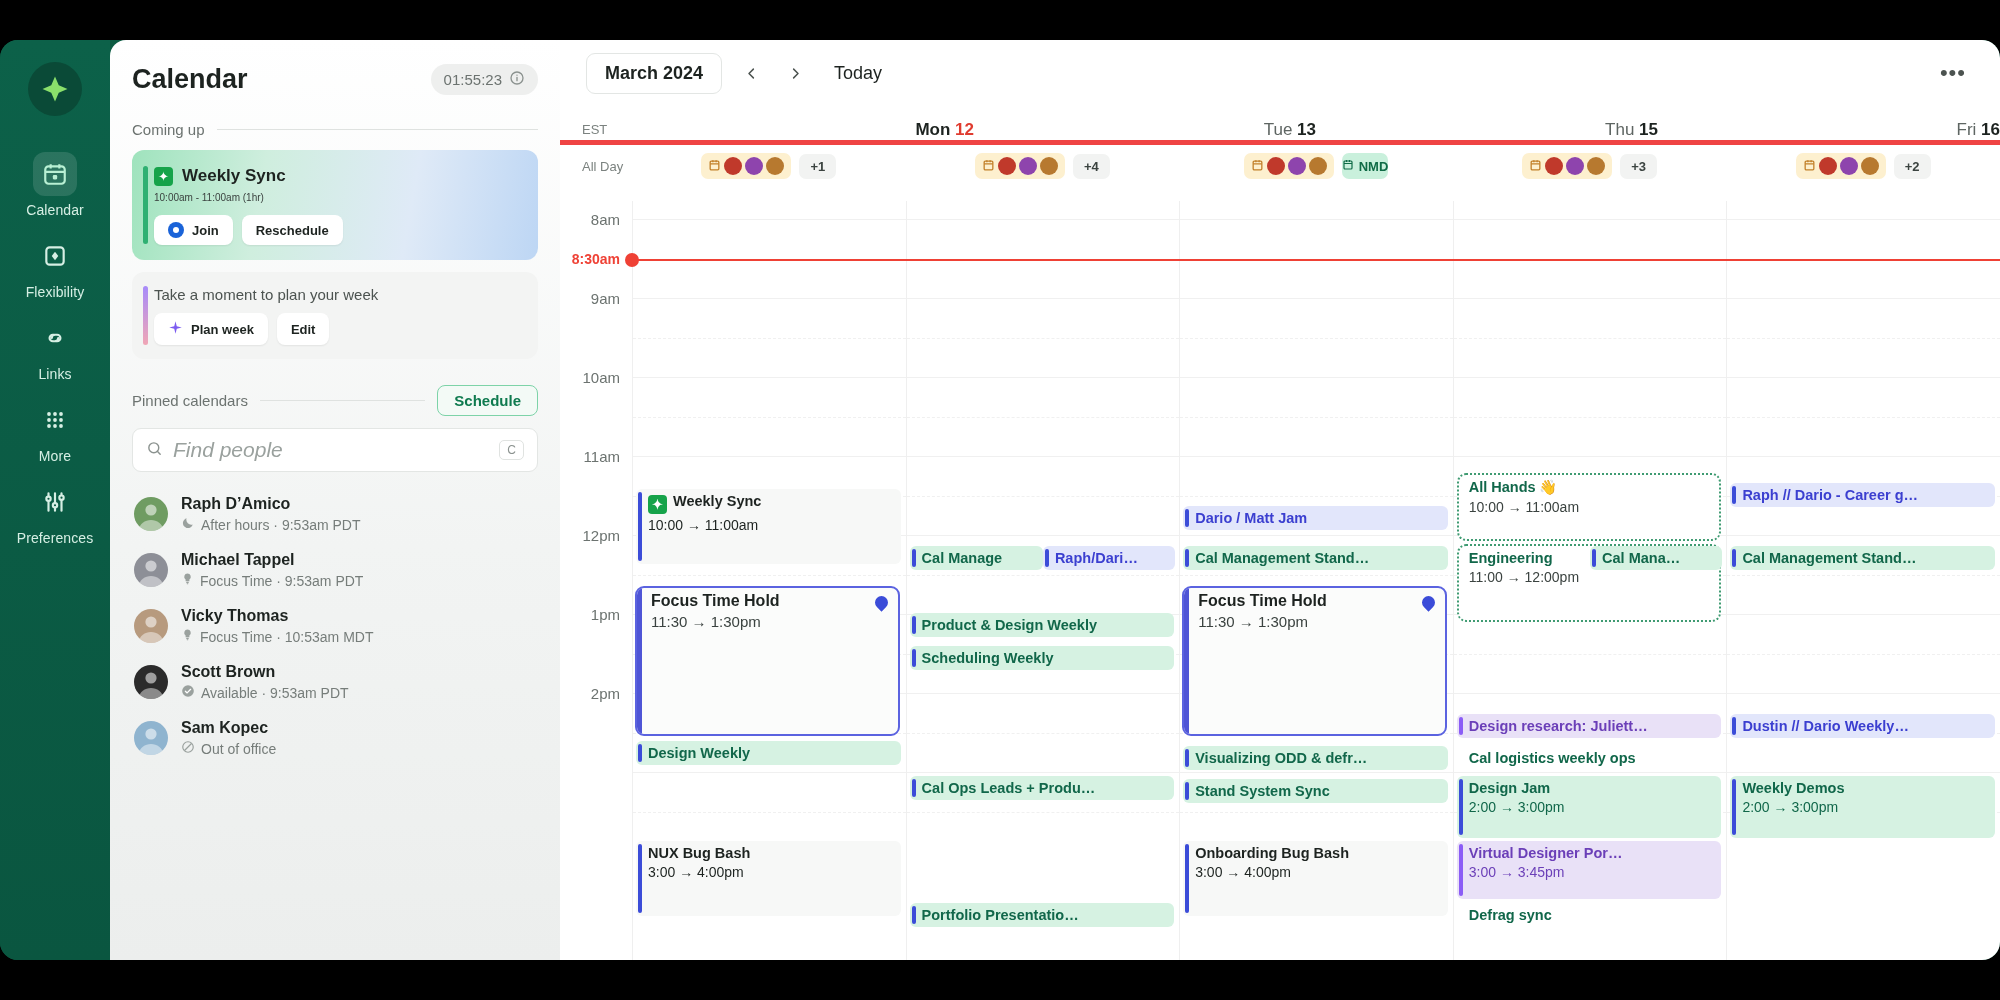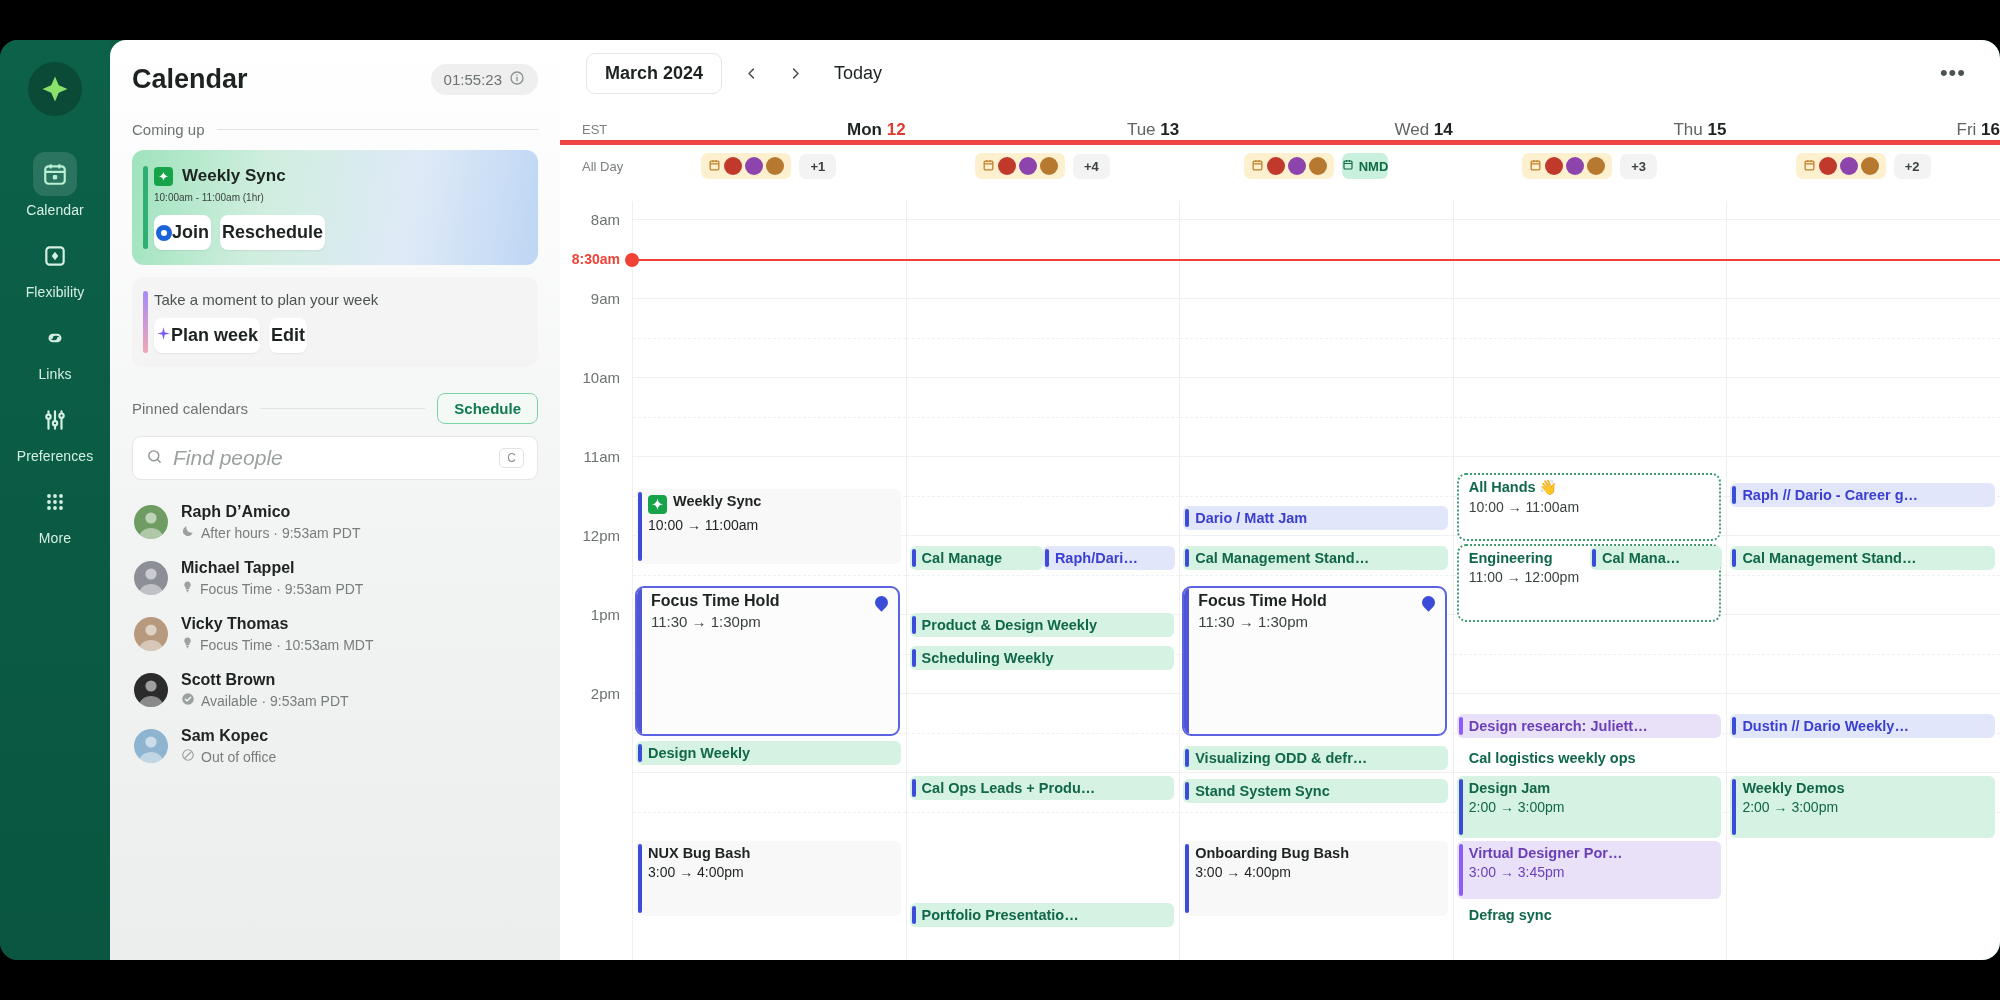--- a/index.html
+++ b/index.html
@@ -86,23 +86,23 @@
   .ev-title-row { display: flex; align-items: center; gap: 9px; }
   .gcal-badge {
     width: 19px; height: 19px; border-radius: 4px; background: #16a34a;
     display: flex; align-items: center; justify-content: center;
     font-size: 13px; color: #fff; line-height: 1;
   }
   .ev-title { font-size: 17px; font-weight: bold; color: #1d2320; }
   .ev-time { font-size: 10px; color: #3b4340; margin: 6px 0 12px 0; }
   .pill-row { display: flex; gap: 9px; }
   .pill {
-    background: #fff; border-radius: 8px; padding: 7px 2px;
-    font-size: 18px; font-weight: bold; color: #1d2320;
-    display: flex; align-items: center; cursor: pointer;
+    background: #fff; border-radius: 8px; padding: 7px 14px;
+    font-size: 13px; font-weight: bold; color: #1d2320;
+    display: flex; align-items: center; gap: 8px; cursor: pointer;
     box-shadow: 0 1px 2px rgba(0,0,0,.07);
   }
   .meet-dot {
     width: 16px; height: 16px; border-radius: 50%; background: #1a63d8;
     display: flex; align-items: center; justify-content: center;
   }
   .meet-dot i { width: 6px; height: 6px; border-radius: 50%; background: #fff; display: block; }
 
   .plancard {
     position: relative; border-radius: 12px; padding: 14px 18px 14px 22px;
@@ -294,45 +294,45 @@
         <svg width="26" height="26" viewBox="0 0 24 24" fill="none" stroke="#d6efe4" stroke-width="2" stroke-linecap="round">
           <path d="M9 12a3 3 0 013-3h2a3 3 0 010 6h-1"></path>
             <path d="M15 12a3 3 0 01-3 3h-2a3 3 0 010-6h1"></path>
         </svg>
       </span>
       <span class="rail-label">Links</span>
     </div>
 
     <div class="rail-item">
       <span class="rail-ico">
-        <svg width="26" height="26" viewBox="0 0 24 24" fill="none" stroke="#d6efe4" stroke-width="2" stroke-linecap="round">
-          <path d="M6 4v16M12 4v16M18 4v16"></path>
-            <circle cx="6" cy="9" r="2" fill="#0a5640"></circle>
-            <circle cx="12" cy="15" r="2" fill="#0a5640"></circle>
-            <circle cx="18" cy="8" r="2" fill="#0a5640"></circle>
-        </svg>
-      </span>
-      <span class="rail-label">Preferences</span>
-    </div>
-
-    <div class="rail-item">
-      <span class="rail-ico">
         <svg width="24" height="24" viewBox="0 0 24 24" fill="#d6efe4">
           <circle cx="6" cy="6" r="1.9"></circle>
             <circle cx="12" cy="6" r="1.9"></circle>
             <circle cx="18" cy="6" r="1.9"></circle>
           <circle cx="6" cy="12" r="1.9"></circle>
             <circle cx="12" cy="12" r="1.9"></circle>
             <circle cx="18" cy="12" r="1.9"></circle>
           <circle cx="6" cy="18" r="1.9"></circle>
             <circle cx="12" cy="18" r="1.9"></circle>
             <circle cx="18" cy="18" r="1.9"></circle>
         </svg>
       </span>
       <span class="rail-label">More</span>
+    </div>
+
+    <div class="rail-item">
+      <span class="rail-ico">
+        <svg width="26" height="26" viewBox="0 0 24 24" fill="none" stroke="#d6efe4" stroke-width="2" stroke-linecap="round">
+          <path d="M6 4v16M12 4v16M18 4v16"></path>
+            <circle cx="6" cy="9" r="2" fill="#0a5640"></circle>
+            <circle cx="12" cy="15" r="2" fill="#0a5640"></circle>
+            <circle cx="18" cy="8" r="2" fill="#0a5640"></circle>
+        </svg>
+      </span>
+      <span class="rail-label">Preferences</span>
     </div>
   </div>
 
   <div class="panel">
     <div class="panel-head">
       <div class="panel-title">Calendar</div>
       <div class="timer">
         <span>01:55:23</span>
         <span>
           <svg width="16" height="16" viewBox="0 0 24 24" fill="none" stroke="#8b928f" stroke-width="2">
@@ -494,23 +494,20 @@
 
     <div class="grid-head" id="day-headers">
         <div class="gutter">
           <div style="font-size:13px;color:#7b827f;padding:16px 0 0 22px">EST</div>
         </div>
         <div class="daycol-h">
           <div class="dh-name today">Mon <b>12</b></div>
         </div>
         <div class="daycol-h">
           <div class="dh-name">Tue <b>13</b></div>
-        </div>
-        <div class="daycol-h">
-          <div class="dh-name">Wed <b>14</b></div>
         </div>
         <div class="daycol-h">
           <div class="dh-name">Thu <b>15</b></div>
         </div>
         <div class="daycol-h">
           <div class="dh-name">Fri <b>16</b></div>
         </div>
       </div>
     <div class="allday-row" id="allday-row">
         <div class="allday-lbl">All Day</div>

